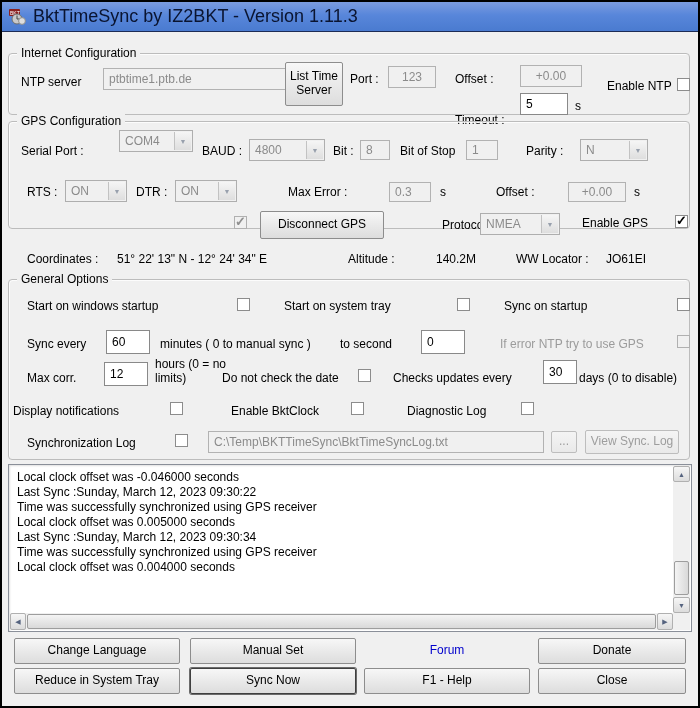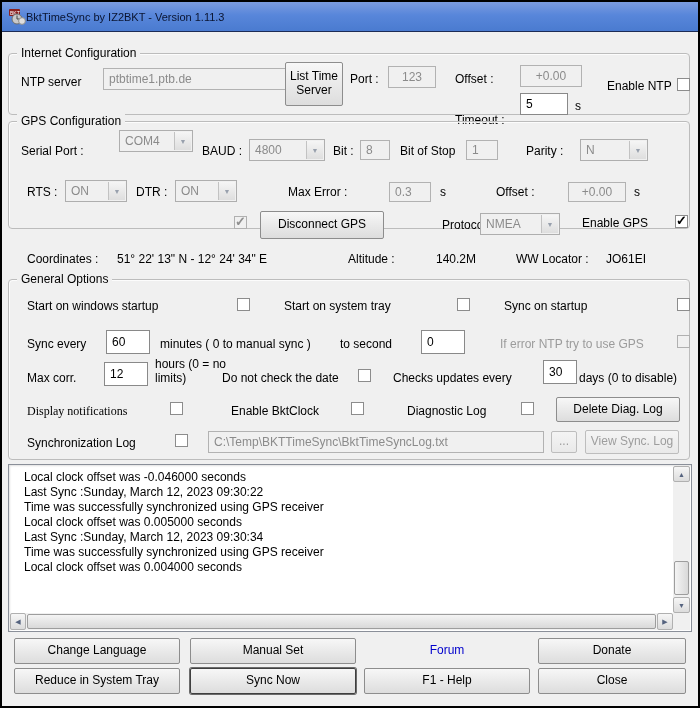--- a/index.html
+++ b/index.html
@@ -9,21 +9,21 @@
     background:#f0f0f0; border:2px solid #000;
     font-family:"Liberation Sans", sans-serif; font-size:12px; color:#000;
     overflow:hidden;
   }
   .titlebar {
     position:absolute; left:0; top:0; right:0; height:30px;
     background:linear-gradient(#7b9ce0 0%, #5886da 45%, #4a7bd0 100%);
     border-bottom:1px solid #1d2c55;
     display:flex; align-items:center; padding-left:7px;
   }
-  .title-text { font-size:11px; color:#0a1430; }
+  .title-text { font-size:18px; color:#0a1430; margin-left:7px; }
   .groupbox { position:absolute; border:1px solid #bcbcbc; border-radius:4px; box-shadow:1px 1px 0 rgba(255,255,255,.8) inset; }
   .legend { position:absolute; top:-8px; left:8px; background:#f0f0f0; padding:0 4px; white-space:nowrap; }
   .lbl { position:absolute; white-space:nowrap; }
   .lbl.gray { color:#9b9b9b; }
   .tb {
     position:absolute; background:#fff; border:1px solid #898989;
     padding:0 5px; display:flex; align-items:center; font-size:12px; color:#000;
   }
   .tb.disabled { background:#f0f0f0; border-color:#b2b2b2; color:#8b8b8b; }
   .tb.center { justify-content:center; }
@@ -41,21 +41,21 @@
   .btn {
     position:absolute; background:linear-gradient(#f7f7f7 0%, #ebebeb 45%, #dddddd 100%);
     border:1px solid #8d8d8d; border-radius:2px;
     display:flex; align-items:center; justify-content:center; text-align:center;
     font-size:12px; color:#000; line-height:1.15; cursor:default;
   }
   .btn.default { border:1px solid #3f3f3f; box-shadow:0 0 0 1px #6b6b6b; }
   .btn.disabled { color:#9d9d9d; border-color:#bdbdbd; background:linear-gradient(#f4f4f4,#e9e9e9); }
   .link { position:absolute; color:#0000cc; text-align:center; }
   .logbox { position:absolute; background:#fff; border:1px solid #8a8f99; box-shadow:inset 1px 1px 2px rgba(0,0,0,.12); }
-  .logline { position:relative; padding-left:14px; line-height:15px; white-space:nowrap; }
+  .logline { position:relative; padding-left:7px; line-height:15px; white-space:nowrap; }
   .logtext { position:absolute; left:1px; top:5px; right:19px; }
   .sb-v { position:absolute; top:1px; right:1px; width:17px; bottom:18px; background:#f0f0f0; }
   .sb-h { position:absolute; left:1px; bottom:1px; right:18px; height:17px; background:#f0f0f0; }
   .sb-corner { position:absolute; right:1px; bottom:1px; width:17px; height:17px; background:#f0f0f0; }
   .sb-btn {
     position:absolute; background:linear-gradient(#f6f6f6,#dcdcdc); border:1px solid #b0b0b0; border-radius:2px;
     display:flex; align-items:center; justify-content:center; font-size:7px; color:#55637f;
   }
   .sb-thumb { position:absolute; background:linear-gradient(90deg,#f4f4f4,#d9d9d9); border:1px solid #9d9d9d; border-radius:2px; }
   .sb-thumb.h { background:linear-gradient(#f4f4f4,#d9d9d9); }
@@ -170,27 +170,26 @@
 
     <span class="lbl" style="left:18px; top:91px;">Max corr.</span>
     <div class="tb" style="left:95px; top:82px; width:44px; height:24px;">12</div>
     <span class="lbl" style="left:146px; top:77px; width:76px; white-space:normal; line-height:14px;">hours (0 = no limits)</span>
     <span class="lbl" style="left:213px; top:91px;">Do not check the date</span>
     <span class="cb" style="left:349px; top:89px;"></span>
     <span class="lbl" style="left:384px; top:91px;">Checks updates every</span>
     <div class="tb" style="left:534px; top:80px; width:34px; height:24px;">30</div>
     <span class="lbl" style="left:570px; top:91px;">days (0 to disable)</span>
 
-    <span class="lbl" style="left:18px; top:124px;font-family:Liberation Serif, serif;">Display notifications</span>
+    <span class="lbl" style="left:4px; top:124px;">Display notifications</span>
     <span class="cb" style="left:161px; top:122px;"></span>
     <span class="lbl" style="left:222px; top:124px;">Enable BktClock</span>
     <span class="cb" style="left:342px; top:122px;"></span>
     <span class="lbl" style="left:398px; top:124px;">Diagnostic Log</span>
     <span class="cb" style="left:512px; top:122px;"></span>
-    <div class="btn" style="left:547px; top:117px; width:124px; height:25px;">Delete Diag. Log</div>
 
     <span class="lbl" style="left:18px; top:156px;">Synchronization Log</span>
     <span class="cb" style="left:166px; top:154px;"></span>
     <div class="tb disabled" style="left:199px; top:151px; width:336px; height:22px;">C:\Temp\BKTTimeSync\BktTimeSyncLog.txt</div>
     <div class="btn disabled" style="left:542px; top:151px; width:26px; height:22px;">...</div>
     <div class="btn disabled" style="left:576px; top:150px; width:94px; height:24px;">View Sync. Log</div>
   </div>
 
   <div class="logbox" style="left:6px; top:462px; width:684px; height:168px;">
     <div class="logtext">

